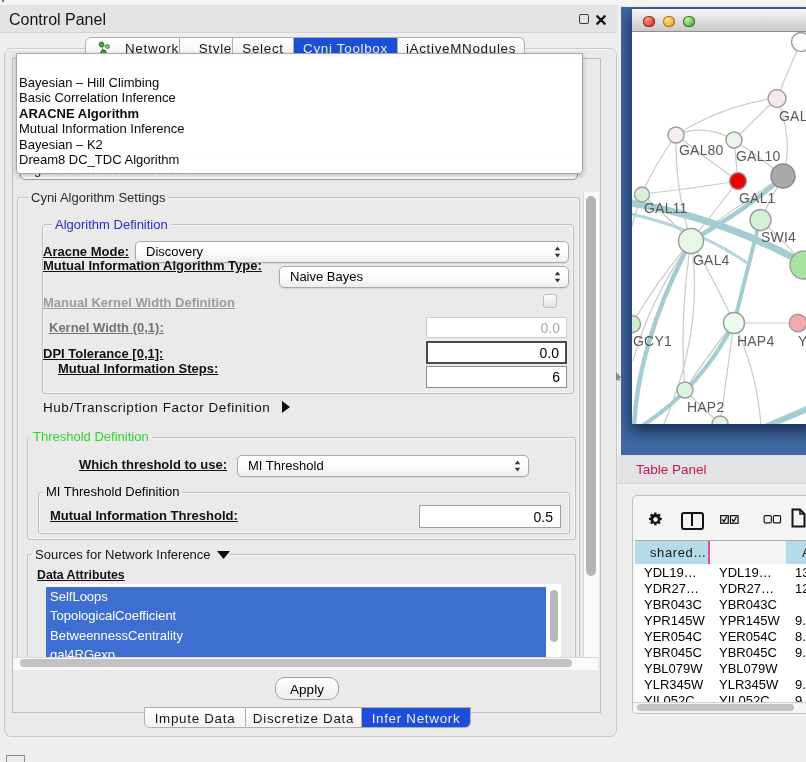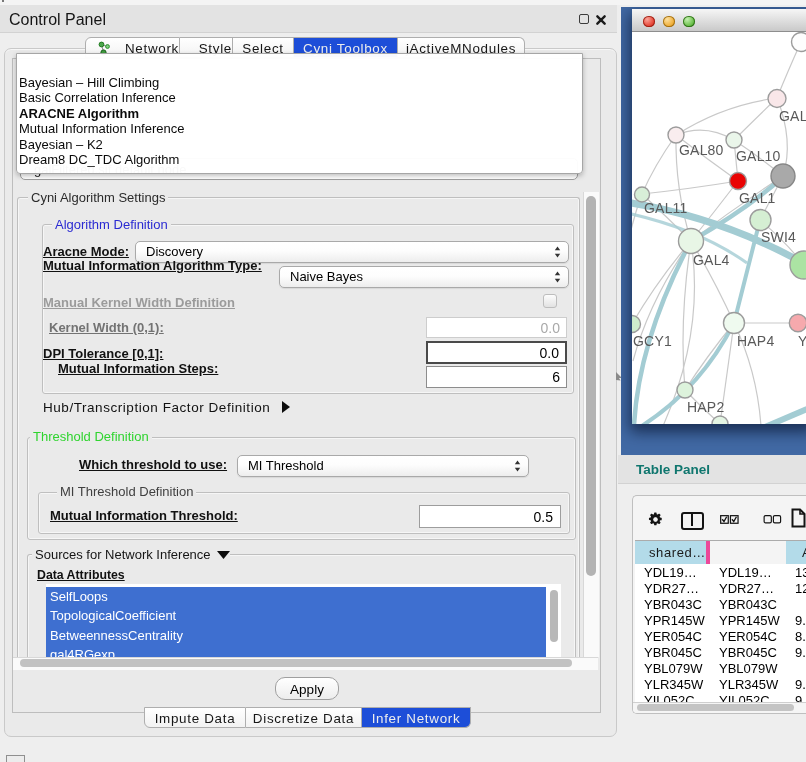--- a/index.html
+++ b/index.html
@@ -99,21 +99,21 @@
   <div class="abs lbl bold" style="left:79px;top:457px;">Which threshold to use:</div>
   <div class="combo" style="left:237px;top:455px;width:290px;height:20px;">
     <span class="ctext">MI Threshold</span>
     <svg class="carrows" width="7" height="12" viewBox="0 0 7 12">
         <path d="M3.5 0.5 L6.2 4.3 H0.8 Z" fill="#333"></path>
         <path d="M3.5 11.5 L0.8 7.7 H6.2 Z" fill="#333"></path>
       </svg>
   </div>
 
   <div class="groupbox" style="left:38px;top:492px;width:530px;height:40px;"></div>
-  <div class="gtitle" style="left:57px;top:484px;color:#404040;">MI Threshold Definition</div>
+  <div class="gtitle" style="left:43px;top:484px;color:#000000;">MI Threshold Definition</div>
 
   <div class="abs lbl bold" style="left:50px;top:508px;">Mutual Information Threshold:</div>
   <div class="tfield" style="left:419px;top:505px;width:142px;height:23px;border:1px solid #9d9d9d;box-sizing:border-box;padding:3px 7px 0 0;">0.5</div>
 
   <div class="groupbox" style="left:27px;top:554px;width:547px;height:103px;border-bottom:none;border-radius:3px 3px 0 0;"></div>
   <div class="gtitle" style="left:32px;top:547px;color:#151515;">Sources for Network Inference
     <svg style="position:relative;top:1px;left:3px;" width="13" height="9" viewBox="0 0 13 9">
         <path d="M0 0 H13 L6.5 8 Z" fill="#0d0d0d"></path>
       </svg>
   </div>
@@ -226,21 +226,21 @@
         <text x="634" y="345.0">GCY1</text>
         <text x="738" y="345.0">HAP4</text>
         <text x="799" y="345.0">Y</text>
         <text x="688" y="410.5">HAP2</text>
       </g>
     </svg>
   </div>
 </div>
 
 <div class="abs" style="left:618px;top:455px;width:188px;height:28px;background:#e3e3e3;border-bottom:1px solid #d2d2d2;">
-  <div class="abs" style="left:18px;top:7px;font-size:13.5px;color:#0f766e;font-weight:bold;">Table Panel</div>
+  <div class="abs" style="left:18px;top:7px;font-size:13.5px;color:#be185d;">Table Panel</div>
 </div>
 
 <div id="tablebox" class="abs" style="left:632px;top:495px;width:180px;height:217px;background:#f4f4f4;border:1px solid #bfbfbf;border-radius:5px 0 0 5px;border-right:none;overflow:hidden;">
 
   <svg class="abs" style="left:15px;top:16px;" width="15" height="15" viewBox="0 0 24 24">
     <path fill="#141414" d="M12 8.5a3.5 3.5 0 1 0 0 7 3.5 3.5 0 0 0 0-7zm9.4 5.1l-2.2-.4a7 7 0 0 1-.6 1.5l1.3 1.8a.8.8 0 0 1-.1 1l-1.5 1.5a.8.8 0 0 1-1 .1l-1.8-1.3a7 7 0 0 1-1.5.6l-.4 2.2a.8.8 0 0 1-.8.6h-2.1a.8.8 0 0 1-.8-.6l-.4-2.2a7 7 0 0 1-1.5-.6l-1.8 1.3a.8.8 0 0 1-1-.1L3.7 17.5a.8.8 0 0 1-.1-1l1.3-1.8a7 7 0 0 1-.6-1.5l-2.2-.4a.8.8 0 0 1-.6-.8v-2.1a.8.8 0 0 1 .6-.8l2.2-.4a7 7 0 0 1 .6-1.5L3.6 5.4a.8.8 0 0 1 .1-1l1.5-1.5a.8.8 0 0 1 1-.1L8 4.1a7 7 0 0 1 1.5-.6l.4-2.2a.8.8 0 0 1 .8-.6h2.1a.8.8 0 0 1 .8.6l.4 2.2a7 7 0 0 1 1.5.6l1.8-1.3a.8.8 0 0 1 1 .1l1.5 1.5a.8.8 0 0 1 .1 1l-1.3 1.8a7 7 0 0 1 .6 1.5l2.2.4a.8.8 0 0 1 .6.8v2.1a.8.8 0 0 1-.6.8z"></path>
     <circle cx="12" cy="12" r="3.2" fill="#f4f4f4"></circle>
   </svg>
   <div class="abs" style="left:48px;top:15.5px;width:19px;height:14px;border:2.5px solid #141414;border-radius:3px;"></div>
   <div class="abs" style="left:57.5px;top:15.5px;width:2.5px;height:14px;background:#141414;"></div>
@@ -256,21 +256,21 @@
     <rect x="0.7" y="0.7" width="8" height="8" fill="none" stroke="#141414" stroke-width="1.3" rx="1.5"></rect>
     <rect x="11" y="0.7" width="8" height="8" fill="none" stroke="#141414" stroke-width="1.3" rx="1.5"></rect>
   </svg>
 
   <svg class="abs" style="left:158px;top:12px;" width="15" height="20" viewBox="0 0 15 20">
     <path d="M1.5 1.5 H9 L13.5 6 V18.5 H1.5 Z" fill="none" stroke="#141414" stroke-width="2"></path>
     <path d="M9 1.5 V6 H13.5" fill="none" stroke="#141414" stroke-width="1.6"></path>
   </svg>
 
   <div class="abs" style="left:2px;top:44px;width:178px;height:23px;border-top:1px solid #ababab;border-bottom:1px solid #ababab;font-size:13px;color:#1a1a1a;">
-    <div class="abs" style="left:0;top:0;width:75px;height:100%;background:#b3dbe9;border-right:4px solid #ec4899;text-align:center;box-sizing:border-box;"><span style="position:relative;top:4px;left:7px;letter-spacing:0.6px;">shared…</span></div>
+    <div class="abs" style="left:0;top:0;width:75px;height:100%;background:#b3dbe9;border-right:2px solid #ec4899;text-align:center;box-sizing:border-box;"><span style="position:relative;top:4px;left:7px;letter-spacing:0.6px;">shared…</span></div>
     <div class="abs" style="left:76px;top:0;width:74px;height:100%;background:linear-gradient(#f4f4f4,#dcdcdc);border-right:1px solid #ababab;text-align:center;box-sizing:border-box;margin-top:31px;"><span style="position:relative;top:4px;">name</span></div>
     <div class="abs" style="left:151px;top:0;width:29px;height:100%;background:#b3dbe9;box-sizing:border-box;"><span style="position:relative;top:4px;left:16px;">A</span></div>
   </div>
 
   <div class="abs" style="left:2px;top:68px;width:178px;height:138px;background:#fff;overflow:hidden;font-size:13px;color:#000;">
     <div class="abs" style="left:9px;top:1px;line-height:15.95px;">YDL19…<br>YDR27…<br>YBR043C<br>YPR145W<br>YER054C<br>YBR045C<br>YBL079W<br>YLR345W<br>YIL052C</div>
     <div class="abs" style="left:84px;top:1px;line-height:15.95px;">YDL19…<br>YDR27…<br>YBR043C<br>YPR145W<br>YER054C<br>YBR045C<br>YBL079W<br>YLR345W<br>YIL052C</div>
     <div class="abs" style="left:160px;top:1px;line-height:15.95px;">13<br>12<br>&nbsp;<br>9.<br>8.<br>9.<br>&nbsp;<br>9.<br>9.</div>
   </div>
 

